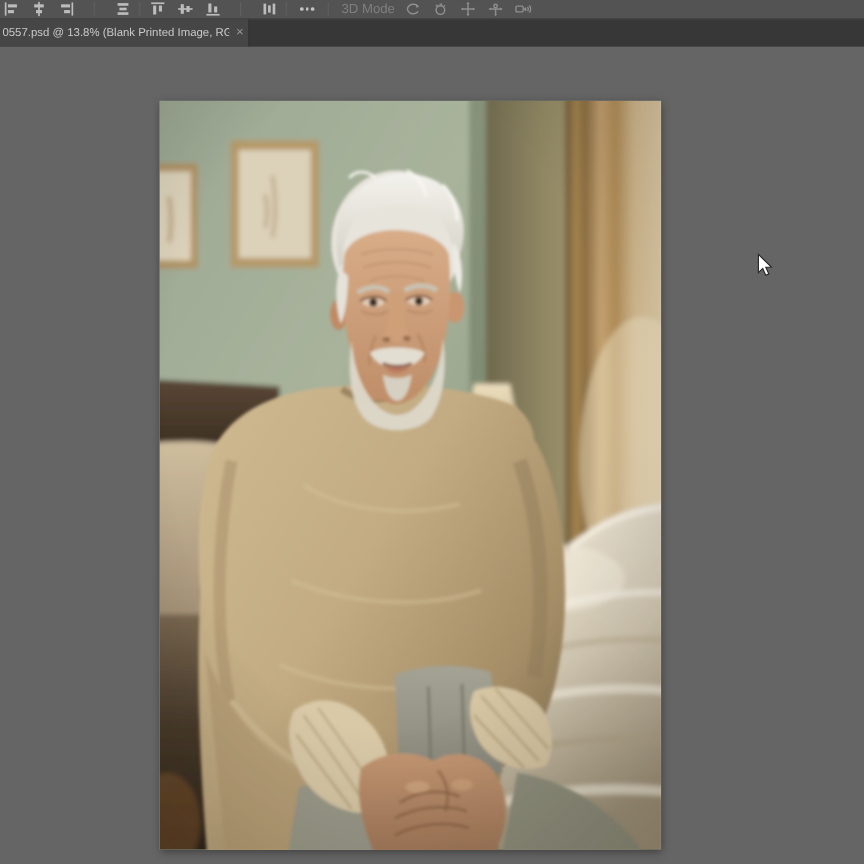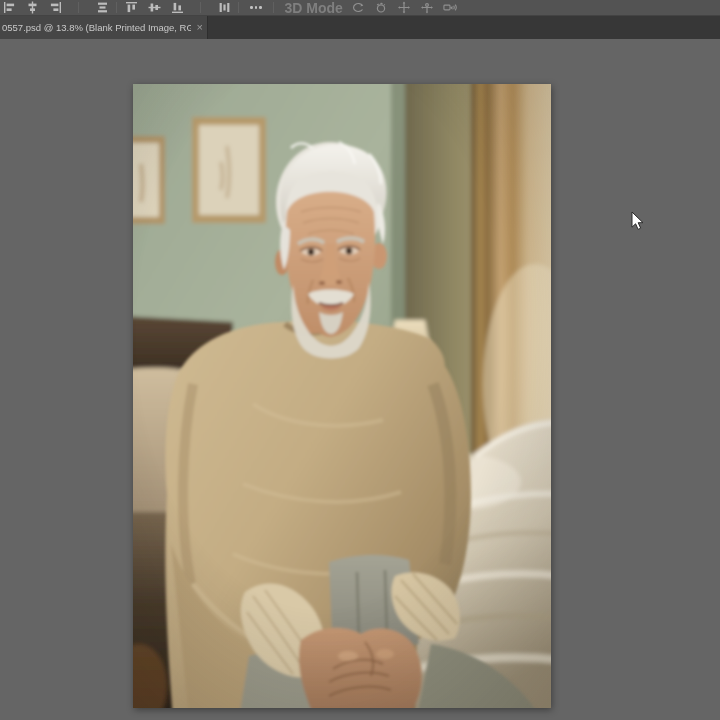--- a/index.html
+++ b/index.html
@@ -6,21 +6,21 @@
     font-family:"Liberation Sans",sans-serif;background:#656565;}
   .app{position:relative;width:720px;height:720px;}
 
   
   .options-bar{position:absolute;left:0;top:0;width:720px;height:16px;
     background:#535353;border-bottom:1px solid #434343;
     display:flex;align-items:center;padding-left:2px;box-sizing:border-box;}
   .opt-group{display:flex;align-items:center;gap:9px;}
   .opt-icon{width:14px;height:13px;display:flex;align-items:center;justify-content:center;}
   .opt-sep{width:1px;height:11px;background:#606060;margin:0 7px;}
-  .mode-label{color:#7f7f7f;font-size:14px;margin:0 8px 0 4px;white-space:nowrap;font-weight:bold;}
+  .mode-label{color:#7f7f7f;font-size:11px;margin:0 8px 0 4px;white-space:nowrap;}
   .dots{display:flex;gap:2px;align-items:center;margin:0 4px;}
   .dots i{width:2.5px;height:2.5px;border-radius:50%;background:#c2c2c2;display:block;}
 
   
   .tab-bar{position:absolute;left:0;top:16px;width:720px;height:23px;background:#373737;}
   .doc-tab{position:absolute;left:0;top:0;width:208px;height:23px;background:#464646;
     display:flex;align-items:center;padding:0 4px 0 2px;box-sizing:border-box;
     border-right:1px solid #2e2e2e;}
   .doc-tab .title{color:#c9c9c9;font-size:9.5px;white-space:nowrap;overflow:hidden;}
   .doc-tab .close{color:#9b9b9b;font-size:11px;margin-left:6px;line-height:1;}

